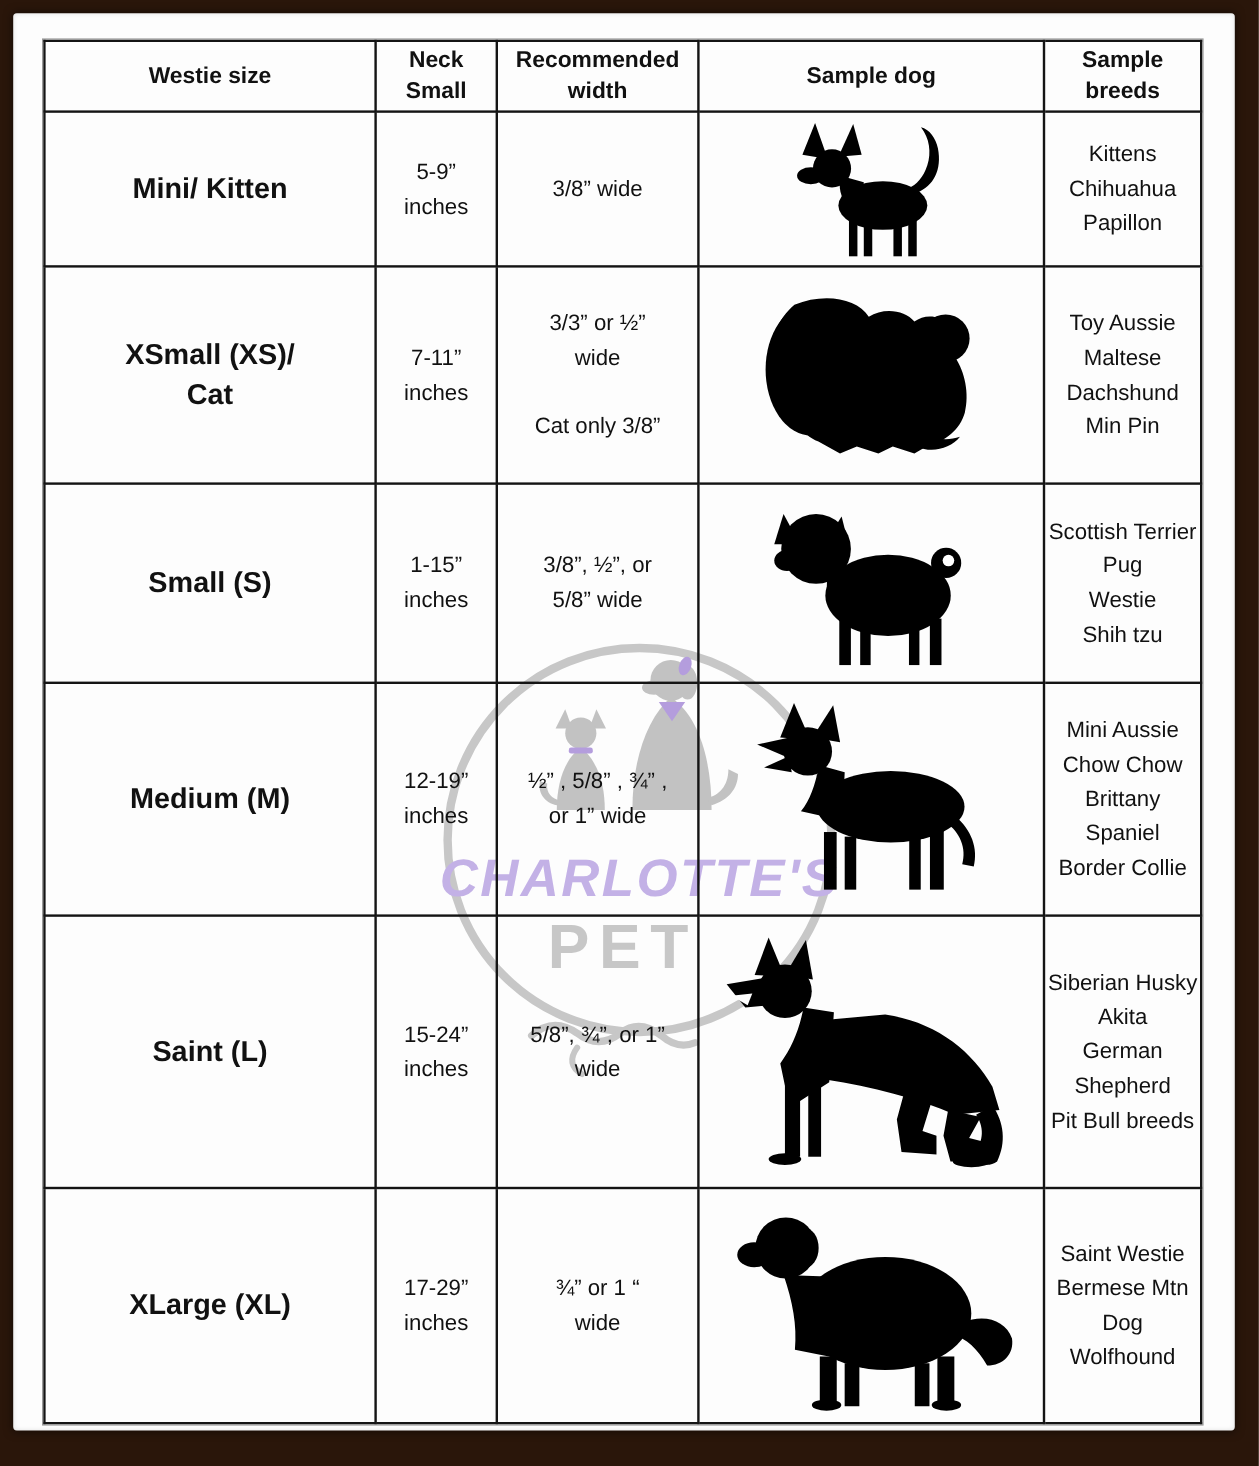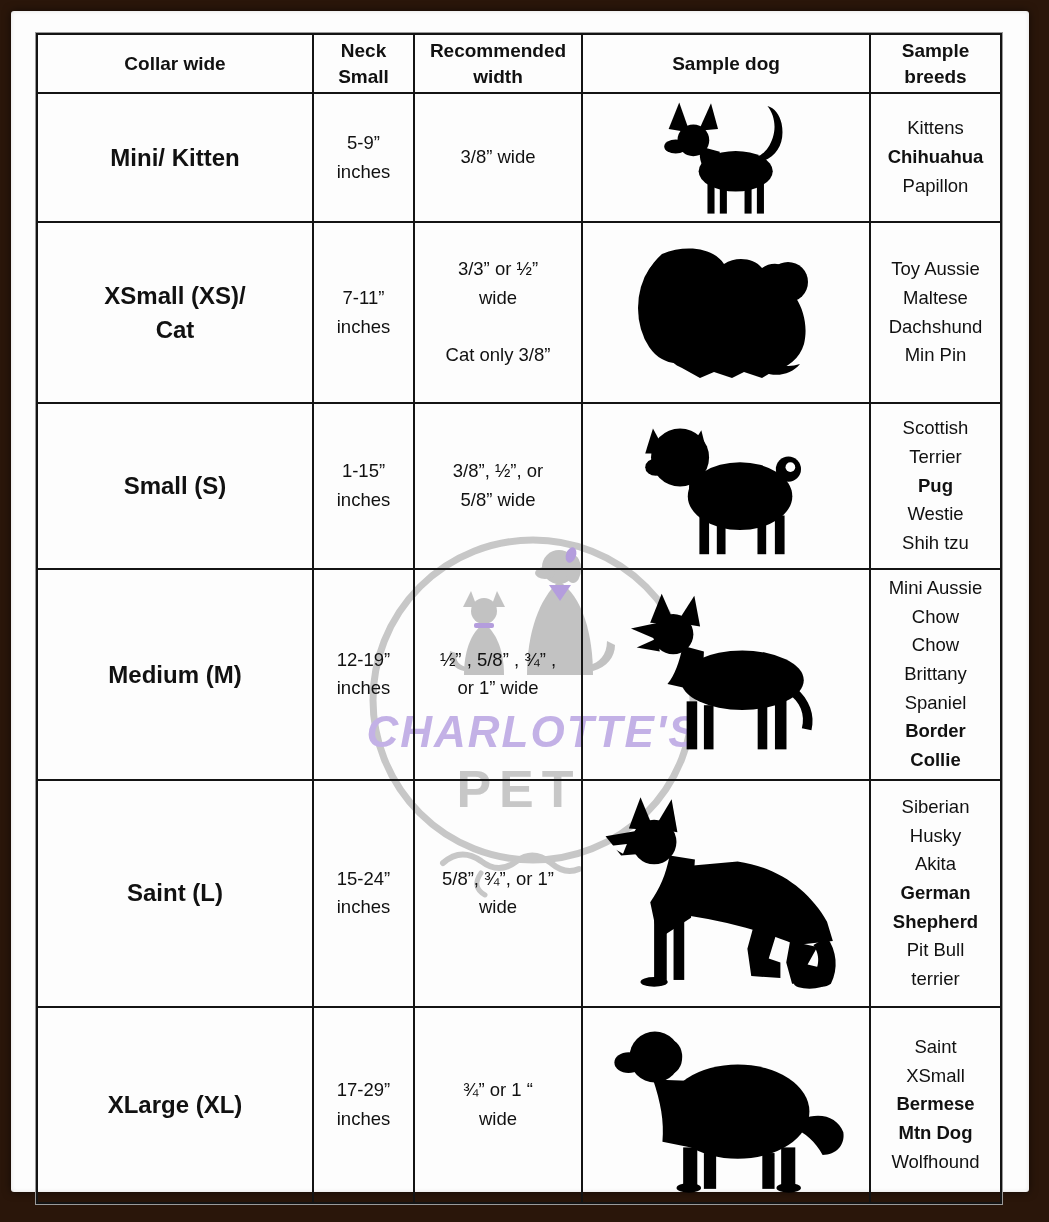--- a/index.html
+++ b/index.html
@@ -32,23 +32,23 @@
     text-align:center; vertical-align:middle;
     padding:2px 4px;
     background:transparent;
     color:#111;
   }
   .size-chart th {
     font-size:19px; font-weight:bold; white-space:pre-line; line-height:1.35;
   }
   td.collar { font-size:24px; font-weight:bold; white-space:pre-line; line-height:1.4; }
   td.neck, td.rwidth { font-size:18.5px; white-space:pre-line; line-height:1.55; }
-  td.breeds { font-size:18.5px; line-height:1.55; padding:4px 16px; }
+  td.breeds { font-size:18.5px; line-height:1.55; padding:4px 2px; }
   td.breeds span { display:block; }
-  td.breeds span.b { font-weight:bold; }
+  td.breeds span.b { font-weight:normal; }
   td.dogcell { padding:0; }
   .dogwrap { display:flex; align-items:center; justify-content:center; width:100%; height:100%; }
   col.c1{width:276px;} col.c2{width:101px;} col.c3{width:168px;} col.c4{width:288px;} col.c5{width:131px;}
   tr.hrow{height:59px;} tr.r1{height:129px;} tr.r2{height:181px;} tr.r3{height:166px;}
   tr.r4{height:194px;} tr.r5{height:227px;} tr.r6{height:196px;}
   .wm-charlottes {
     font-family:"Liberation Sans", sans-serif;
     font-weight:bold; font-style:italic;
   }
 </style>
@@ -94,21 +94,21 @@
     <colgroup>
         <col class="c1">
         <col class="c2">
         <col class="c3">
         <col class="c4">
         <col class="c5">
       </colgroup>
 
     <tbody>
         <tr class="hrow">
-      <th>Collar wide</th>
+      <th>Westie size</th>
       <th>Neck
 Small</th>
       <th>Recommended
 width</th>
       <th>Sample dog</th>
       <th>Sample
 breeds</th>
     </tr>
 
     <tr class="r1">
@@ -264,21 +264,21 @@
             <ellipse cx="66" cy="194" rx="14" ry="5"></ellipse>
             <ellipse cx="226" cy="196" rx="16" ry="5"></ellipse>
           </g>
         </svg>
             </div>
       </td>
       <td class="breeds">
         <span>Siberian Husky</span>
         <span>Akita</span>
         <span class="b">German Shepherd</span>
-        <span>Pit Bull terrier</span>
+        <span>Pit Bull breeds</span>
       </td>
     </tr>
 
     <tr class="r6">
       <td class="collar">XLarge (XL)</td>
       <td class="neck">17-29”
 inches</td>
       <td class="rwidth">¾” or 1 “
 wide</td>
       <td class="dogcell">
@@ -295,20 +295,20 @@
             <rect x="106" y="146" width="13" height="38"></rect>
             <rect x="168" y="146" width="13" height="38"></rect>
             <rect x="188" y="140" width="15" height="44"></rect>
             <ellipse cx="90" cy="183" rx="13" ry="5"></ellipse>
             <ellipse cx="196" cy="183" rx="13" ry="5"></ellipse>
           </g>
         </svg>
             </div>
       </td>
       <td class="breeds">
-        <span>Saint XSmall</span>
+        <span>Saint Westie</span>
         <span class="b">Bermese Mtn Dog</span>
         <span>Wolfhound</span>
       </td>
     </tr>
   </tbody>
     </table>
 </div>
 
 </body></html>

